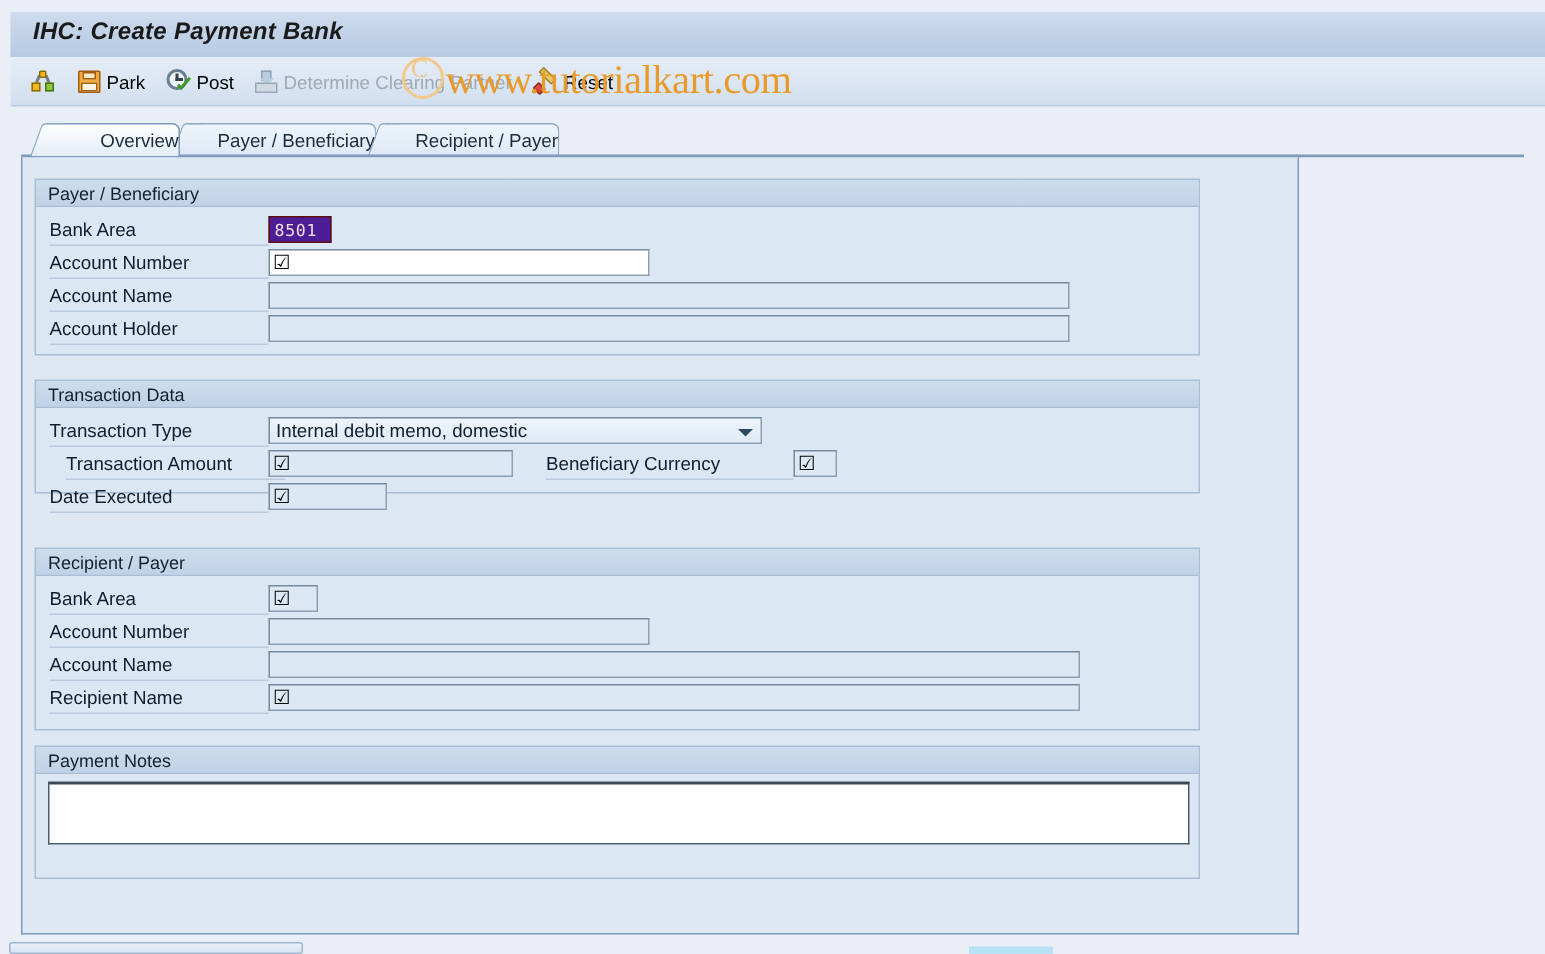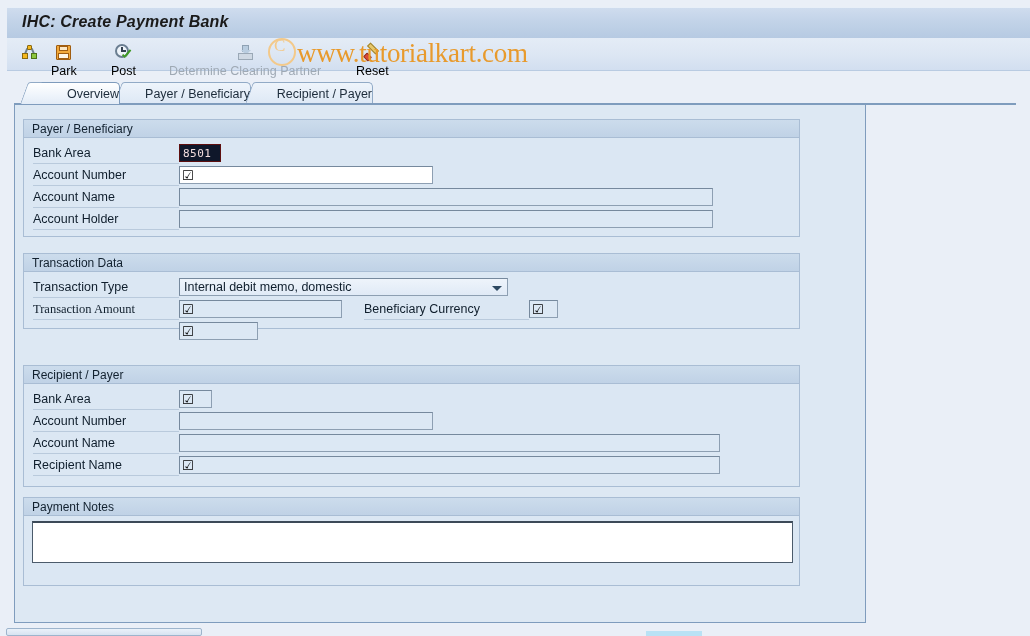--- a/index.html
+++ b/index.html
@@ -63,21 +63,20 @@
     gap: 3px;
     padding: 0 3px;
     border: 1px solid transparent;
     border-radius: 2px;
     background: transparent;
     font-size: 12.5px;
     color: #000;
     cursor: pointer;
     white-space: nowrap;
     box-sizing: border-box;
-    flex-direction: column;
   }
   .tbtn.disabled { color: #9fa9b4; cursor: default; }
   .tbtn .ic { width: 17px; height: 17px; position: relative; flex: 0 0 auto; }
 
   
   .ic-structure i { position:absolute; display:block; }
   .ic-structure .sq1 { left:0px; top:9px; width:6px; height:6px; background:#f5b81e; border:1px solid #8a6a10; box-sizing:border-box; }
   .ic-structure .sq2 { left:9px; top:9px; width:6px; height:6px; background:#8cc63e; border:1px solid #4d7216; box-sizing:border-box; }
   .ic-structure .sq3 { left:5px; top:1px; width:5px; height:5px; background:#f5b81e; border:1px solid #8a6a10; box-sizing:border-box; border-radius:1px;}
   .ic-structure .ln1 { left:3px; top:4px; width:2px; height:7px; background:#6f8090; transform:rotate(22deg); }
@@ -244,21 +243,21 @@
     color: #0f1e2c;
     display: flex;
     align-items: center;
     padding-left: 2px;
     background: #dce8f4;
   }
   .fld.editable {
     background: #ffffff;
   }
   .fld.required {
-    background: #0f172a;
+    background: #4c1d95;
     color: #f3dede;
     border-color: #5e0f0f;
     font-family: "DejaVu Sans Mono", monospace;
     font-size: 11px;
     letter-spacing: 0.5px;
     padding-left: 3px;
   }
   .fld .chk-glyph {
     font-size: 13px;
     line-height: 1;
@@ -437,31 +436,32 @@
 
       <div class="row" style="left:0; top:23px; width:770px;">
         <div class="lbl underlined" style="left:9px; width:146px;">Transaction Type</div>
         <div class="ddl" style="left:155px; width:329px;">
           <span>Internal debit memo, domestic</span>
           <span class="caret"></span>
         </div>
       </div>
 
       <div class="row" style="left:0; top:45px; width:770px;">
-        <div class="lbl underlined" style="left:9px; width:146px;font-family:Liberation Serif, serif;">Transaction Amount</div>
+        <div class="lbl underlined" style="left:20px; width:146px;">Transaction Amount</div>
         <div class="fld" style="left:155px; width:163px;">
           <span class="chk-glyph">☑</span>
         </div>
         <div class="lbl underlined" style="left:340px; width:165px;">Beneficiary Currency</div>
         <div class="fld" style="left:505px; width:29px;">
           <span class="chk-glyph">☑</span>
         </div>
       </div>
 
       <div class="row" style="left:0; top:67px; width:770px;">
+        <div class="lbl underlined" style="left:9px; width:146px;">Date Executed</div>
         <div class="fld" style="left:155px; width:79px;">
           <span class="chk-glyph">☑</span>
         </div>
       </div>
     </div>
 
     <div class="group" style="top:260px; height:122px;">
       <div class="group-head">Recipient / Payer</div>
 
       <div class="row" style="left:0; top:23px; width:770px;">

